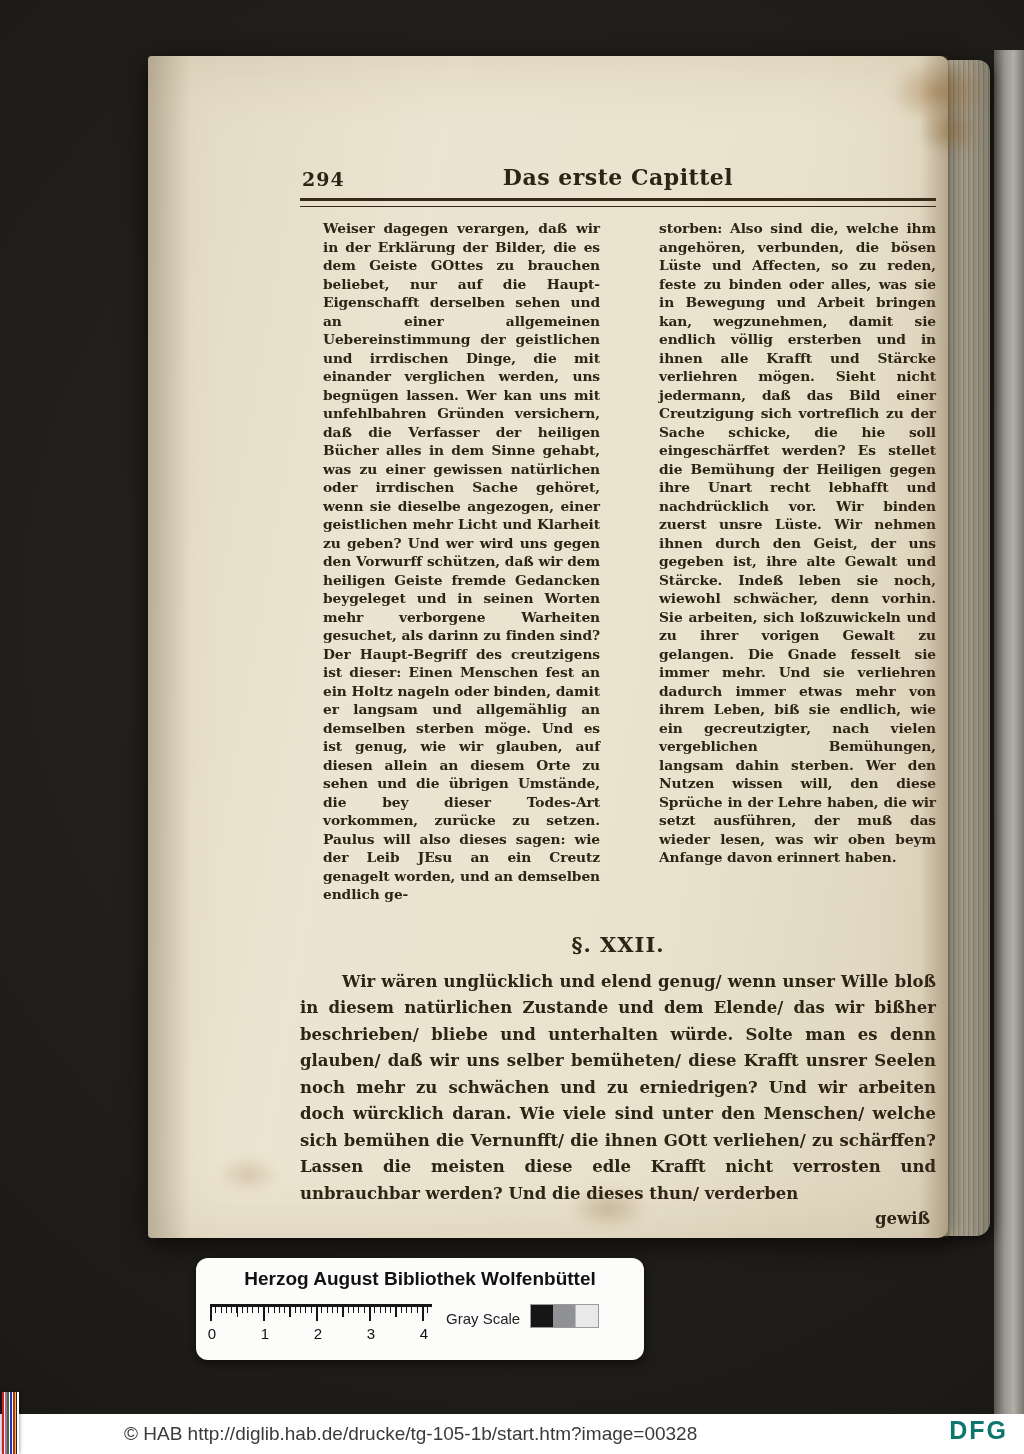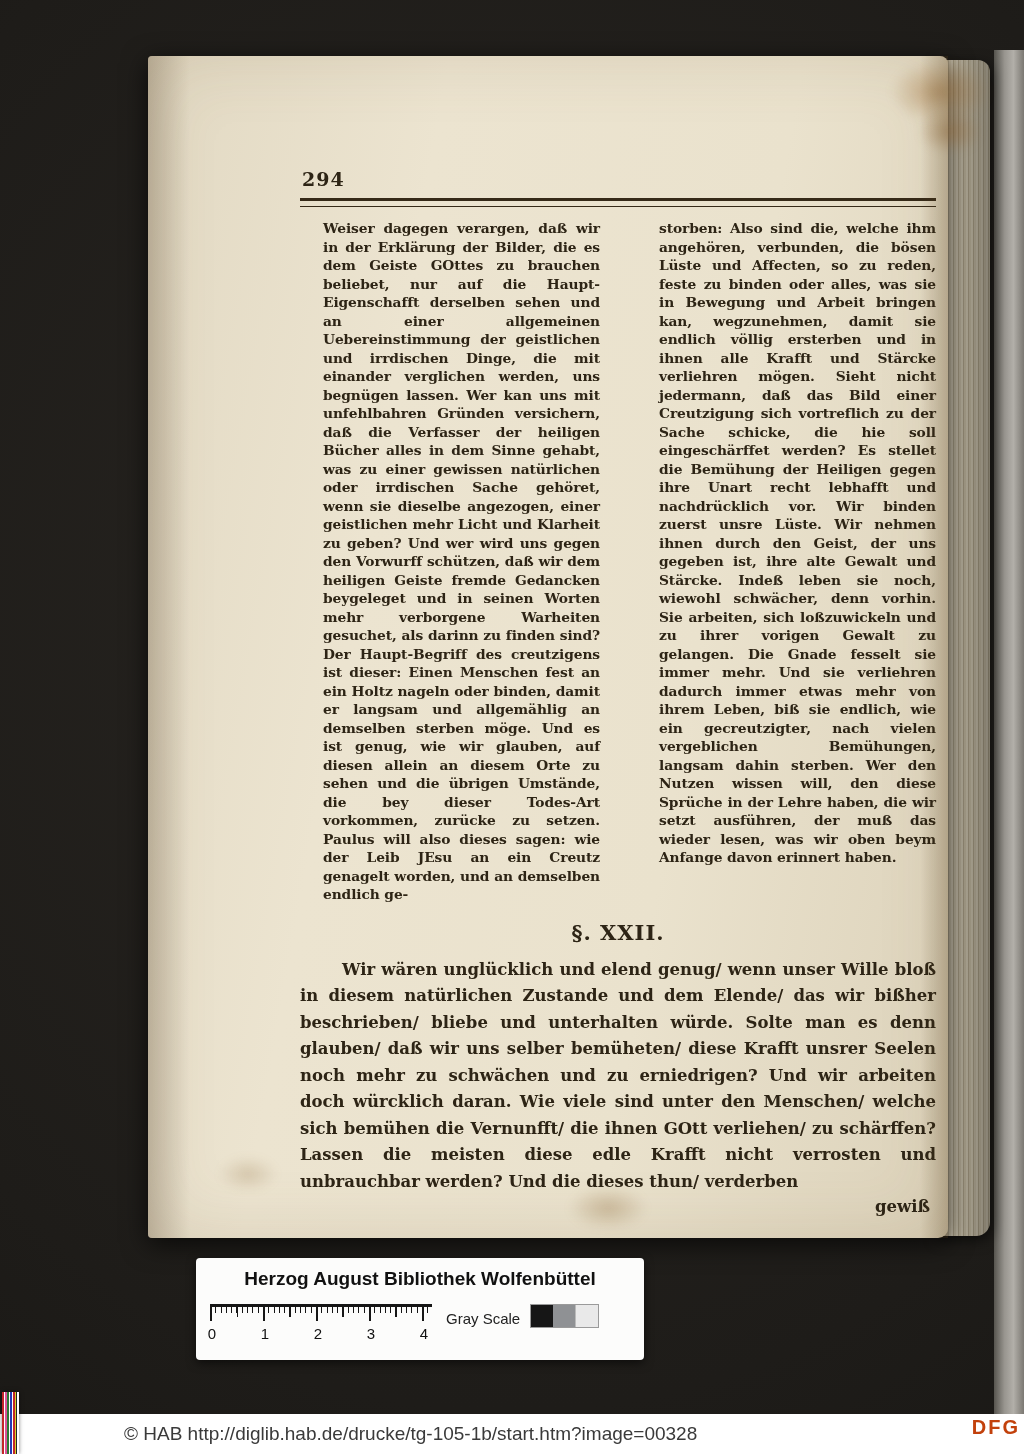--- a/index.html
+++ b/index.html
@@ -41,28 +41,28 @@
   .page-inner{position:absolute;left:152px;top:108px;width:636px;color:#2d2415;}
   .page-header{position:relative;height:32px;}
   .page-number{position:absolute;left:2px;top:4px;font-size:19px;font-weight:bold;letter-spacing:1px;}
   .running-header{position:absolute;left:0;right:0;top:0;text-align:center;font-size:22px;font-weight:bold;letter-spacing:.5px;}
   .header-rule{height:5px;border-top:3px solid #362a18;border-bottom:1.5px solid #362a18;margin-top:2px;}
 
   .columns{display:flex;gap:36px;margin-top:12px;}
   .col{flex:1;font-size:13.8px;line-height:18.5px;font-weight:bold;text-align:justify;
     letter-spacing:-.1px;hyphens:auto;margin-left:23px;-webkit-hyphens:auto;}
 
-  .section-heading{text-align:center;font-size:21px;font-weight:bold;margin-top:16px;letter-spacing:1px;}
+  .section-heading{text-align:center;font-size:21px;font-weight:bold;margin-top:28px;letter-spacing:1px;}
   .section-text{margin-top:12px;font-size:16.5px;line-height:26.5px;font-weight:bold;
     text-align:justify;text-indent:42px;hyphens:auto;-webkit-hyphens:auto;}
   .catchword{text-align:right;font-size:16.5px;font-weight:bold;margin-top:2px;padding-right:6px;}
 
   
   .scale-card{position:absolute;left:196px;top:1258px;width:448px;height:102px;background:#fcfcfb;
-    border-radius:4px;box-shadow:0 3px 10px rgba(0,0,0,.55);
+    border-radius:12px;box-shadow:0 3px 10px rgba(0,0,0,.55);
     font-family:"Liberation Sans",sans-serif;color:#111;}
   .scale-title{text-align:center;font-weight:bold;font-size:19px;padding-top:10px;}
   .ruler-wrap{position:absolute;left:14px;top:46px;width:240px;height:48px;}
   .ruler{width:222px;height:15px;border-top:3px solid #161616;
     background-image:
       repeating-linear-gradient(to right,#161616 0 2px,transparent 2px 53px),
       repeating-linear-gradient(to right,#161616 0 1.4px,transparent 1.4px 26.5px),
       repeating-linear-gradient(to right,#161616 0 1px,transparent 1px 5.3px);
     background-size:100% 14px,100% 10px,100% 6px;background-repeat:no-repeat;}
   .ruler-nums{position:relative;height:20px;}
@@ -76,21 +76,21 @@
   .swatches{position:absolute;left:334px;top:46px;display:flex;border:1px solid #9a9a9a;}
   .swatch{width:22px;height:22px;}
   .swatch.dark{background:#161616;}
   .swatch.mid{background:#8f9194;}
   .swatch.light{background:#e9e9e9;border-left:1px solid #bbb;}
 
   
   .footer-bar{position:absolute;left:0;top:1414px;width:1024px;height:40px;background:#ffffff;
     font-family:"Liberation Sans",sans-serif;}
   .attribution{position:absolute;left:124px;top:9px;font-size:19px;color:#3a3a3a;}
-  .dfg{position:absolute;right:4px;top:2px;font-size:20px;font-weight:bold;color:#c2410c;letter-spacing:2px;}
+  .dfg{position:absolute;right:16px;top:2px;font-size:25px;font-weight:bold;color:#0f766e;letter-spacing:2px;}
 
   
   .calibration-strip{position:absolute;left:2px;top:1392px;width:17px;height:62px;
     background:linear-gradient(to right,
       #c2252a 0 2px,#ffffff 2px 3px,#d9539a 3px 5px,#2a7a33 5px 7px,#ffffff 7px 8px,
       #2438b4 8px 10px,#ffffff 10px 11px,#c2252a 11px 13px,#d8cf2a 13px 14px,#222 14px 15px,#fff 15px 17px);
     box-shadow:0 0 4px rgba(0,0,0,.5);}
 </style>
 </head>
 <body>
@@ -103,20 +103,21 @@
 
   <div class="paper">
     <div class="stain s1"></div>
     <div class="stain s2"></div>
     <div class="stain s3"></div>
     <div class="stain s4"></div>
 
     <div class="page-inner">
       <div class="page-header">
         <span class="page-number">294</span>
+        <span class="running-header">Das erste Capittel</span>
       </div>
       <div class="header-rule"></div>
 
       <div class="columns">
         <div class="col">Weiser dagegen verargen, daß wir in der Erklärung der Bilder, die es dem Geiste GOttes zu brauchen beliebet, nur auf die Haupt-Eigenschafft derselben sehen und an einer allgemeinen Uebereinstimmung der geistlichen und irrdischen Dinge, die mit einander verglichen werden, uns begnügen lassen. Wer kan uns mit unfehlbahren Gründen versichern, daß die Verfasser der heiligen Bücher alles in dem Sinne gehabt, was zu einer gewissen natürlichen oder irrdischen Sache gehöret, wenn sie dieselbe angezogen, einer geistlichen mehr Licht und Klarheit zu geben? Und wer wird uns gegen den Vorwurff schützen, daß wir dem heiligen Geiste fremde Gedancken beygeleget und in seinen Worten mehr verborgene Warheiten gesuchet, als darinn zu finden sind? Der Haupt-Begriff des creutzigens ist dieser: Einen Menschen fest an ein Holtz nageln oder binden, damit er langsam und allgemählig an demselben sterben möge. Und es ist genug, wie wir glauben, auf diesen allein an diesem Orte zu sehen und die übrigen Umstände, die bey dieser Todes-Art vorkommen, zurücke zu setzen. Paulus will also dieses sagen: wie der Leib JEsu an ein Creutz genagelt worden, und an demselben endlich ge-</div>
         <div class="col">storben: Also sind die, welche ihm angehören, verbunden, die bösen Lüste und Affecten, so zu reden, feste zu binden oder alles, was sie in Bewegung und Arbeit bringen kan, wegzunehmen, damit sie endlich völlig ersterben und in ihnen alle Krafft und Stärcke verliehren mögen. Sieht nicht jedermann, daß das Bild einer Creutzigung sich vortreflich zu der Sache schicke, die hie soll eingeschärffet werden? Es stellet die Bemühung der Heiligen gegen ihre Unart recht lebhafft und nachdrücklich vor. Wir binden zuerst unsre Lüste. Wir nehmen ihnen durch den Geist, der uns gegeben ist, ihre alte Gewalt und Stärcke. Indeß leben sie noch, wiewohl schwächer, denn vorhin. Sie arbeiten, sich loßzuwickeln und zu ihrer vorigen Gewalt zu gelangen. Die Gnade fesselt sie immer mehr. Und sie verliehren dadurch immer etwas mehr von ihrem Leben, biß sie endlich, wie ein gecreutzigter, nach vielen vergeblichen Bemühungen, langsam dahin sterben. Wer den Nutzen wissen will, den diese Sprüche in der Lehre haben, die wir setzt ausführen, der muß das wieder lesen, was wir oben beym Anfange davon erinnert haben.</div>
       </div>
 
       <div class="section-heading">§. XXII.</div>
       <div class="section-text">Wir wären unglücklich und elend genug/ wenn unser Wille bloß in diesem natürlichen Zustande und dem Elende/ das wir bißher beschrieben/ bliebe und unterhalten würde. Solte man es denn glauben/ daß wir uns selber bemüheten/ diese Krafft unsrer Seelen noch mehr zu schwächen und zu erniedrigen? Und wir arbeiten doch würcklich daran. Wie viele sind unter den Menschen/ welche sich bemühen die Vernunfft/ die ihnen GOtt verliehen/ zu schärffen? Lassen die meisten diese edle Krafft nicht verrosten und unbrauchbar werden? Und die dieses thun/ verderben</div>

